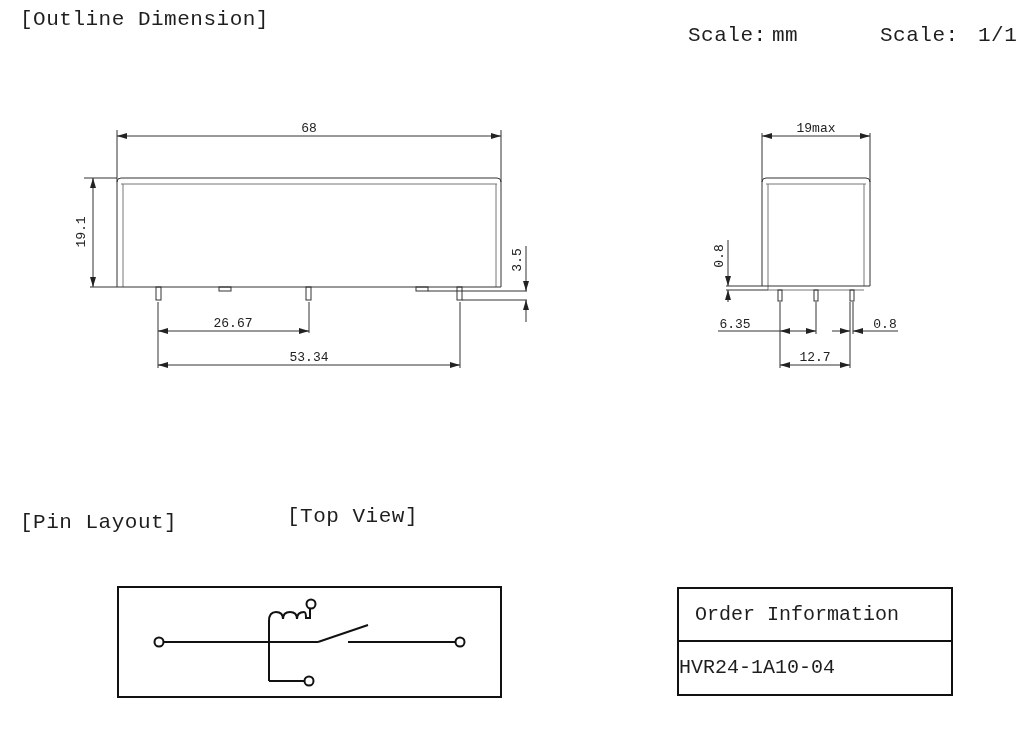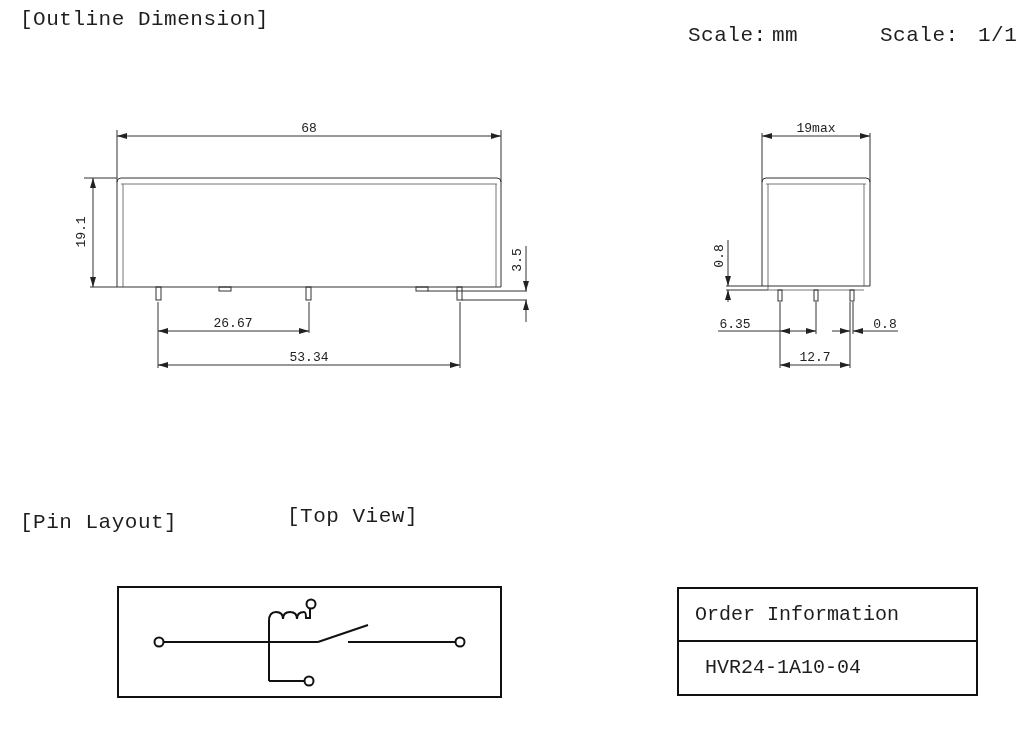--- a/index.html
+++ b/index.html
@@ -2,26 +2,26 @@
 <html><head>
   <meta charset="utf-8">
   <style>
     html, body { margin: 0; padding: 0; background: #ffffff; }
     body { width: 1024px; height: 729px; position: relative; overflow: hidden;
            font-family: "DejaVu Serif", "Liberation Serif", serif; color: #222; }
     .heading { position: absolute; font-size: 21px; white-space: pre; letter-spacing: 0.5px;
                font-family: "Liberation Mono", "DejaVu Sans Mono", monospace; color: #1e1e1e; }
     svg { position: absolute; left: 0; top: 0; }
     .dim-text { font-family: "Liberation Mono", "DejaVu Sans Mono", monospace; font-size: 13px; fill: #222; }
-    .order-box { position: absolute; left: 677px; top: 587px; width: 301px; height: 109px;
+    .order-box { position: absolute; left: 677px; top: 587px; width: 276px; height: 109px;
                  border: 2px solid #111; box-sizing: border-box; }
     .order-row { height: 50%; box-sizing: border-box; display: flex; align-items: center;
                  font-family: "Liberation Mono", "DejaVu Sans Mono", monospace; font-size: 20px; color: #1e1e1e; }
     .order-row.head { border-bottom: 2px solid #111; padding-left: 16px; }
-    .order-row.val { padding-left: 26px; }
+    .order-row.val { }
   </style>
 </head>
 <body>
 
 <div class="heading" style="left:20px; top:8px;">[Outline Dimension]</div>
 <div class="heading" style="left:688px; top:24px;">Scale:</div>
 <div class="heading" style="left:772px; top:24px;">mm</div>
 <div class="heading" style="left:880px; top:24px;">Scale:</div>
 <div class="heading" style="left:978px; top:24px;">1/1</div>
 

